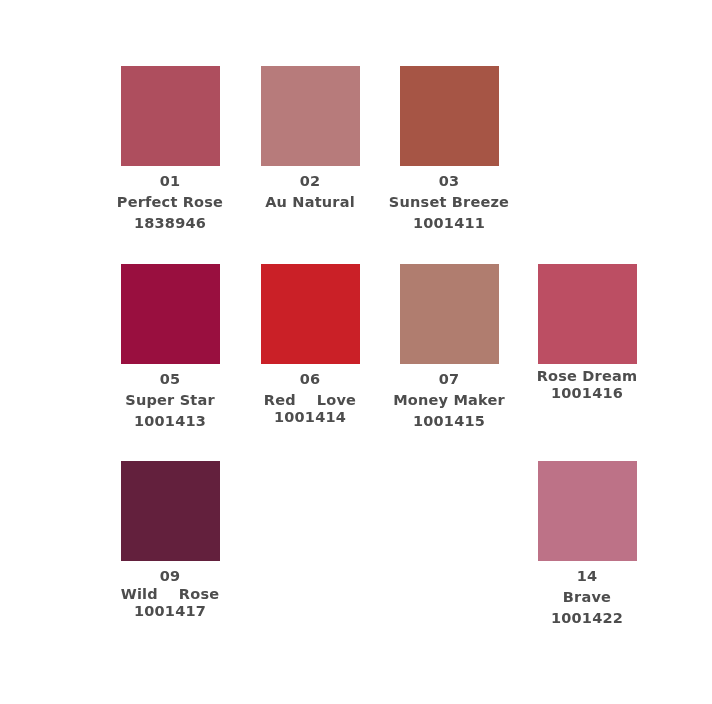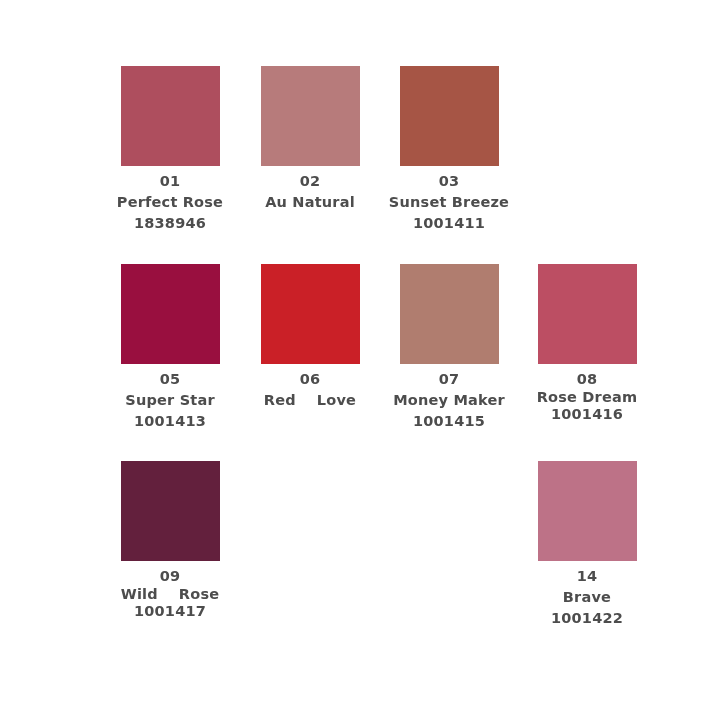--- a/index.html
+++ b/index.html
@@ -68,29 +68,29 @@
     <div class="swatch-cell" style="left: 369px; top: 66px;">
       <div class="swatch-chip" style="background: rgb(166, 85, 69);"></div>
       <div class="swatch-labels"><span class="swatch-index">03</span><span class="swatch-name">Sunset Breeze</span><span class="swatch-code">1001411</span></div>
     </div>
     <div class="swatch-cell" style="left: 90px; top: 264px;">
       <div class="swatch-chip" style="background: rgb(153, 15, 63);"></div>
       <div class="swatch-labels"><span class="swatch-index">05</span><span class="swatch-name">Super Star</span><span class="swatch-code">1001413</span></div>
     </div>
     <div class="swatch-cell tight" style="left: 230px; top: 264px;">
       <div class="swatch-chip" style="background: rgb(202, 32, 39);"></div>
-      <div class="swatch-labels"><span class="swatch-index">06</span><span class="swatch-name">Red    Love</span></div>
+      <div class="swatch-labels"><span class="swatch-index">06</span><span class="swatch-name">Red    Love</span><span class="swatch-code">1001414</span></div>
     </div>
     <div class="swatch-cell" style="left: 369px; top: 264px;">
       <div class="swatch-chip" style="background: rgb(176, 125, 111);"></div>
       <div class="swatch-labels"><span class="swatch-index">07</span><span class="swatch-name">Money Maker</span><span class="swatch-code">1001415</span></div>
     </div>
     <div class="swatch-cell tight2" style="left: 507px; top: 264px;">
       <div class="swatch-chip" style="background: rgb(188, 78, 99);"></div>
-      <div class="swatch-labels"><span class="swatch-index">08</span><span class="swatch-name">Rose Dream</span><span class="swatch-code">1001416</span></div>
+      <div class="swatch-labels"><span class="swatch-name">Rose Dream</span><span class="swatch-code">1001416</span></div>
     </div>
     <div class="swatch-cell tight2" style="left: 90px; top: 461px;">
       <div class="swatch-chip" style="background: rgb(99, 32, 61);"></div>
       <div class="swatch-labels"><span class="swatch-index">09</span><span class="swatch-name">Wild    Rose</span><span class="swatch-code">1001417</span></div>
     </div>
     <div class="swatch-cell" style="left: 507px; top: 461px;">
       <div class="swatch-chip" style="background: rgb(189, 114, 135);"></div>
       <div class="swatch-labels"><span class="swatch-index">14</span><span class="swatch-name">Brave</span><span class="swatch-code">1001422</span></div>
     </div>
   </div>

